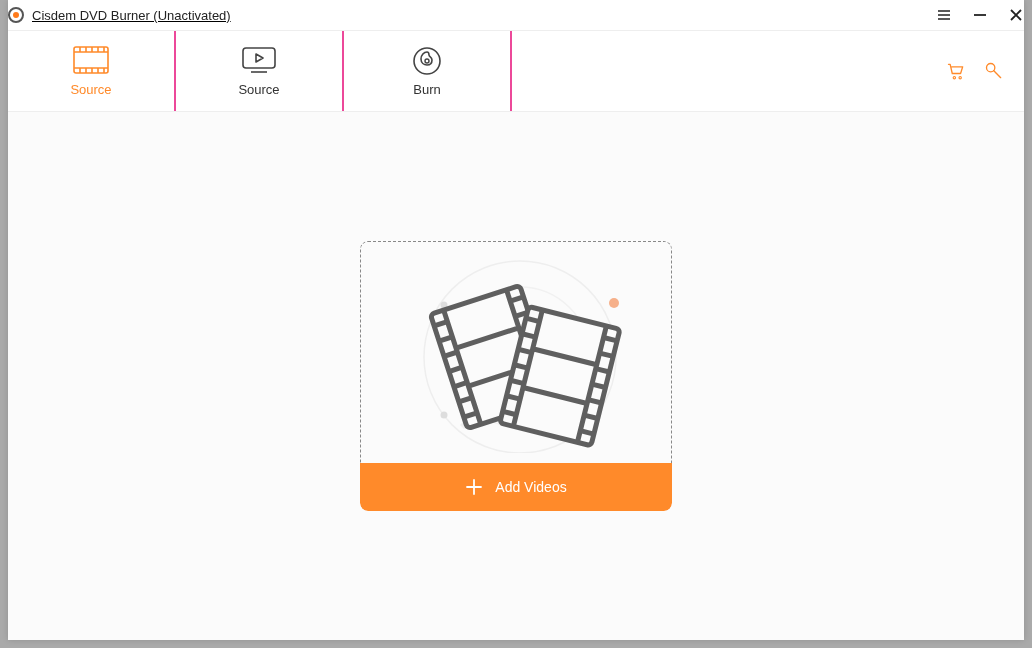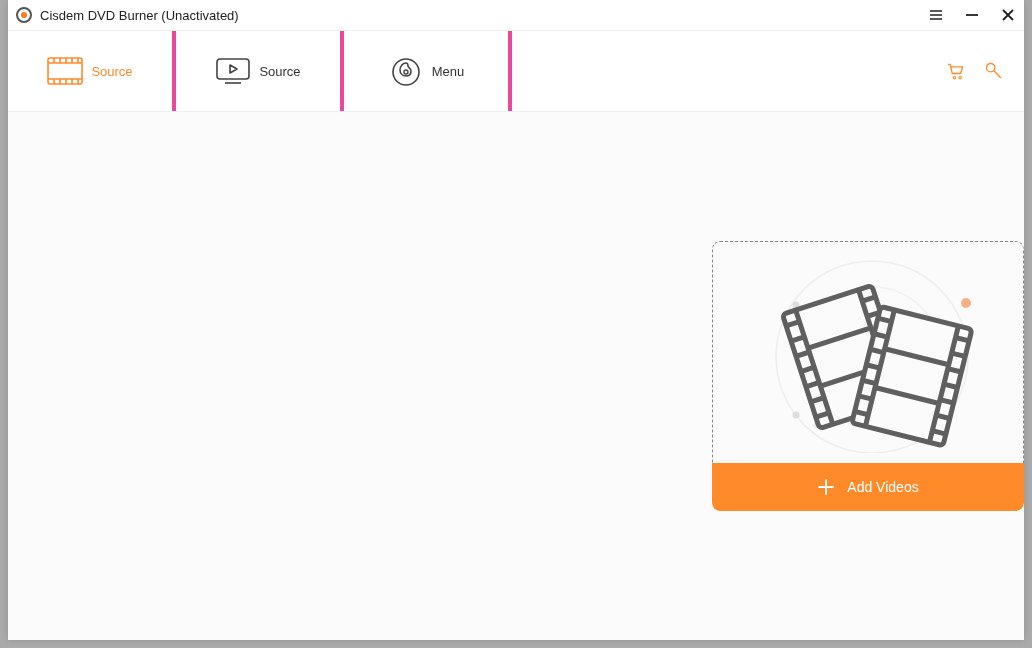--- a/index.html
+++ b/index.html
@@ -15,22 +15,23 @@
     top: 0; left: 8px; right: 8px; bottom: 8px;
     background: #fff;
     display: flex;
     flex-direction: column;
     box-shadow: 0 0 6px rgba(0,0,0,.15);
   }
   .titlebar {
     height: 30px;
     display: flex;
     align-items: center;
-    padding: 0 8px;
+    padding: 0 0;
     background: #fff;
+    text-decoration: underline;
   }
   .titlebar .app-icon {
     width: 16px; height: 16px;
     border-radius: 50%;
     border: 2px solid #555;
     position: relative;
     margin-right: 8px;
     display: flex; align-items: center; justify-content: center;
   }
   .titlebar .app-icon::after {
@@ -56,25 +57,25 @@
   }
   .tabs {
     height: 82px;
     display: flex;
     border-top: 1px solid #eee;
     border-bottom: 1px solid #eee;
   }
   .tab {
     width: 168px;
     display: flex;
-    flex-direction: row;
+    flex-direction: column;
     align-items: center;
     justify-content: center;
     gap: 8px;
-    border-right: 4px solid #ec4899;
+    border-right: 2px solid #ec4899;
     cursor: pointer;
   }
   .tab .label {
     font-size: 13px;
     color: #333;
   }
   .tab.active .label { color: #ff8a2a; }
   .tab.active svg path, .tab.active svg rect, .tab.active svg circle { stroke: #ff8a2a; }
   .tab-icon { width: 36px; height: 28px; display:flex; align-items:center; justify-content:center; }
   .right-icons {
@@ -83,21 +84,21 @@
     align-items: center;
     gap: 18px;
     padding-right: 20px;
   }
   .right-icons .ic { width: 20px; height: 20px; cursor: pointer; color:#ff8a2a; }
   .content {
     flex: 1;
     background: #fbfbfb;
     display: flex;
     align-items: center;
-    justify-content: flex-end;
+    justify-content: center;
   }
   .dropzone {
     width: 312px;
     border-radius: 8px;
     overflow: hidden;
     position: relative;
   }
   .drop-art {
     height: 222px;
     border: 1.5px dashed #888;
@@ -174,21 +175,21 @@
       <div class="label">Source</div>
     </div>
     <div class="tab">
       <div class="tab-icon">
         <svg width="32" height="30" viewBox="0 0 32 30">
           <circle cx="16" cy="16" r="13" stroke="#444" stroke-width="1.6" fill="none"></circle>
           <path d="M10 14c0-4 3-7 6-7 2 0 2 2 2 3 0 2 3 2 3 5 0 3-2 5-5 5s-6-2-6-6z" stroke="#444" stroke-width="1.6" fill="none"></path>
           <circle cx="16" cy="16" r="2" stroke="#444" stroke-width="1.4" fill="none"></circle>
         </svg>
       </div>
-      <div class="label">Menu</div>
+      <div class="label">Burn</div>
     </div>
 
     <div class="right-icons">
       <div class="ic">
         <svg width="20" height="20" viewBox="0 0 24 24" fill="none">
           <path d="M3 4h2l2.5 11h10l2.5-8H7" stroke="#ff8a2a" stroke-width="1.6" stroke-linecap="round" stroke-linejoin="round"></path>
           <circle cx="10" cy="20" r="1.4" stroke="#ff8a2a" stroke-width="1.4"></circle>
           <circle cx="17" cy="20" r="1.4" stroke="#ff8a2a" stroke-width="1.4"></circle>
         </svg>
       </div>

